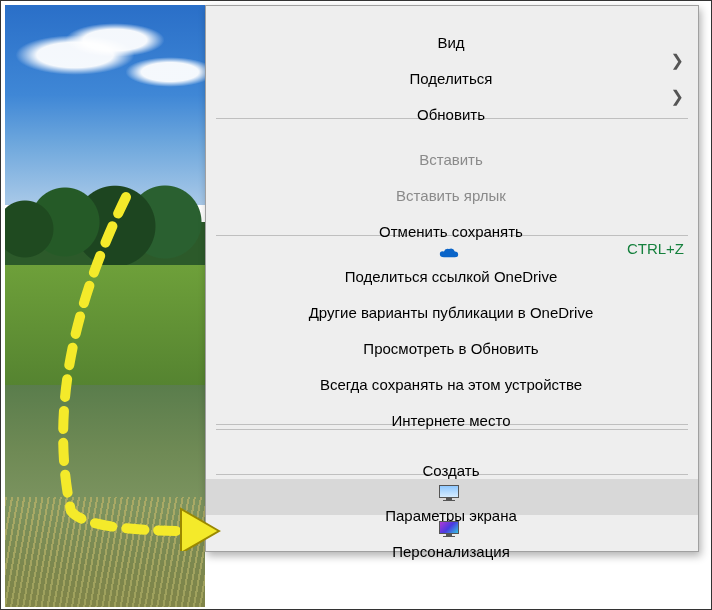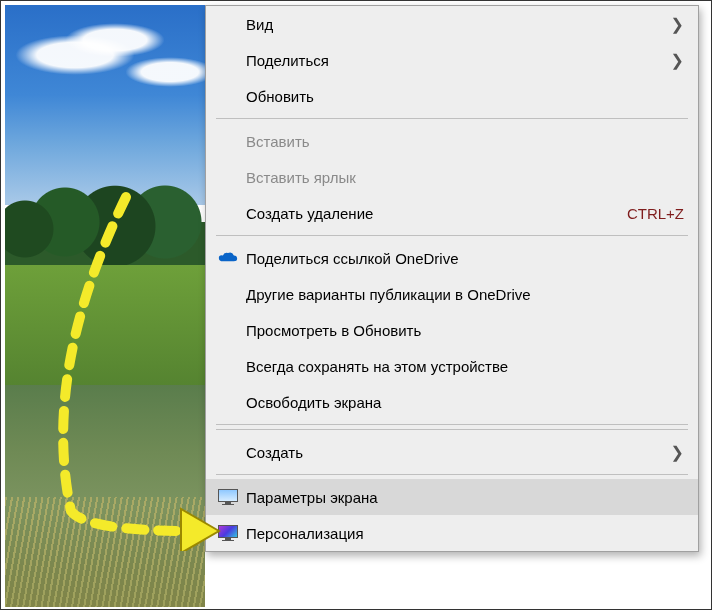--- a/index.html
+++ b/index.html
@@ -75,33 +75,34 @@
     z-index: 10;
   }
   .menu-item {
     display: flex;
     align-items: center;
     height: 36px;
     padding: 0 14px 0 8px;
     color: #000;
     cursor: default;
     position: relative;
+    flex-direction: column;
   }
   .menu-item.disabled { color: #8a8a8a; }
   .menu-item.hover { background: #d8d8d8; }
   .icon-slot {
     width: 28px;
     height: 24px;
     display: flex;
     align-items: center;
     justify-content: center;
     flex: 0 0 28px;
   }
   .label { flex: 1 1 auto; padding-left: 4px; white-space: nowrap; }
-  .shortcut { color: #7f1d1d; margin-left: auto; padding-left: 20px; }
+  .shortcut { color: #15803d; margin-left: auto; padding-left: 20px; }
   .submenu-arrow {
     margin-left: auto;
     font-size: 16px;
     color: #555;
   }
   .separator {
     height: 1px;
     background: #bfbfbf;
     margin: 4px 10px;
   }
@@ -191,21 +192,21 @@
   <div class="menu-item disabled">
     <span class="icon-slot"></span>
     <span class="label">Вставить</span>
   </div>
   <div class="menu-item disabled">
     <span class="icon-slot"></span>
     <span class="label">Вставить ярлык</span>
   </div>
   <div class="menu-item">
     <span class="icon-slot"></span>
-    <span class="label">Создать удаление</span>
+    <span class="label">Отменить сохранять</span>
     <span class="shortcut">CTRL+Z</span>
   </div>
 
   <div class="separator"></div>
 
   <div class="menu-item">
     <span class="icon-slot">
       <svg class="icon-onedrive" viewBox="0 0 24 16">
         <path d="M6 12 Q1 12 1 8 Q1 4 6 5 Q7 1 12 2 Q17 0 19 5 Q23 5 23 9 Q23 12 19 12 Z" fill="#0a64c8"></path>
       </svg>
@@ -219,21 +220,21 @@
   <div class="menu-item">
     <span class="icon-slot"></span>
     <span class="label">Просмотреть в Обновить</span>
   </div>
   <div class="menu-item">
     <span class="icon-slot"></span>
     <span class="label">Всегда сохранять на этом устройстве</span>
   </div>
   <div class="menu-item">
     <span class="icon-slot"></span>
-    <span class="label">Освободить экрана</span>
+    <span class="label">Интернете место</span>
   </div>
 
   <div class="separator"></div>
 
 
   <div class="separator"></div>
 
   <div class="menu-item">
     <span class="icon-slot"></span>
     <span class="label">Создать</span>

